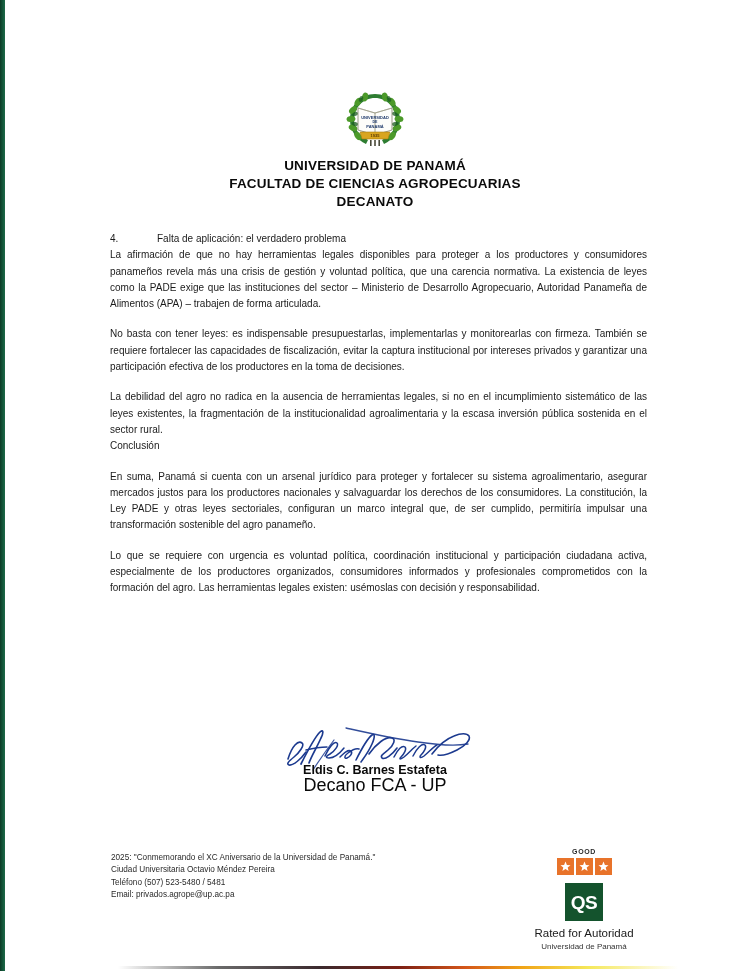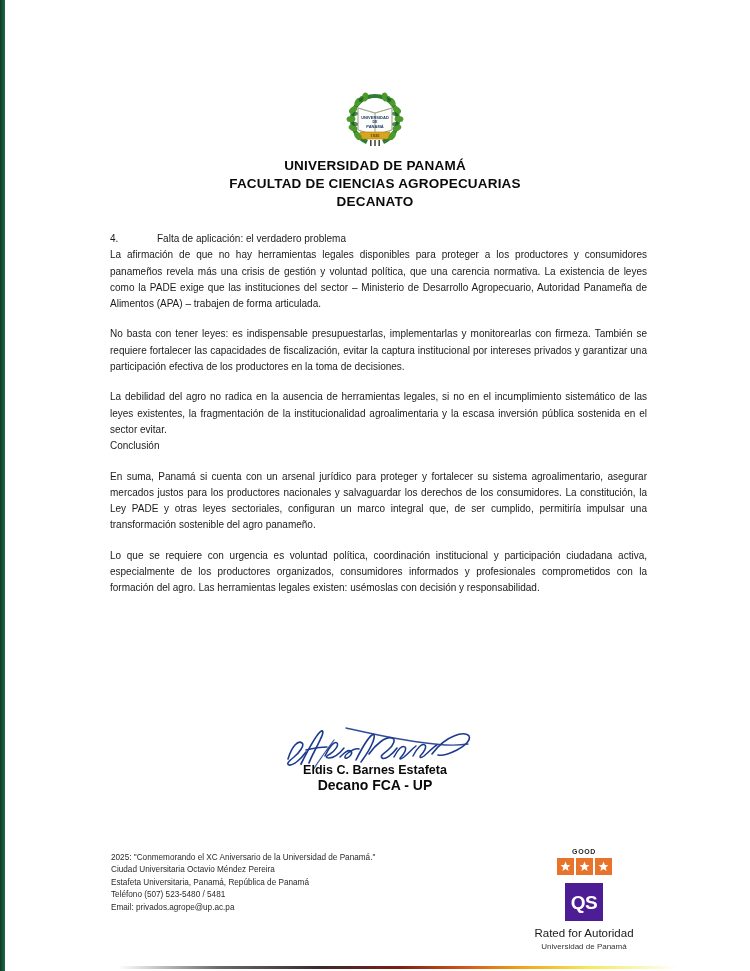--- a/index.html
+++ b/index.html
@@ -114,22 +114,22 @@
   }
   .sig-name {
     font-weight: bold;
     font-size: 12.5px;
     line-height: 15px;
     margin-top: -9px;
     position: relative;
     color: #0a0a0a;
   }
   .sig-title {
-    font-weight: bold;
-    font-size: 14px;
+    font-weight: normal;
+    font-size: 18px;
     line-height: 15px;
     color: #0a0a0a;
   }
 
   
   .footer {
     position: absolute;
     left: 111px;
     top: 852px;
     font-size: 8.2px;
@@ -166,21 +166,21 @@
     height: 17px;
     background: #E8732A;
     display: flex;
     align-items: center;
     justify-content: center;
   }
   .qs-star-box svg { display: block; }
   .qs-square {
     width: 38px;
     height: 38px;
-    background: #4c1d95;
+    background: #14532d;
     margin: 0 auto 5px auto;
     display: flex;
     align-items: center;
     justify-content: center;
   }
   .qs-square-text {
     color: #ffffff;
     font-weight: bold;
     font-size: 19px;
     letter-spacing: -0.5px;
@@ -265,21 +265,21 @@
 <div class="doc-body">
 
   <div class="para tight">
     <span class="num-indent">4.</span><span>Falta de aplicación: el verdadero problema</span>
   </div>
 
   <p class="para justify">La afirmación de que no hay herramientas legales disponibles para proteger a los productores y consumidores panameños revela más una crisis de gestión y voluntad política, que una carencia normativa. La existencia de leyes como la PADE exige que las instituciones del sector – Ministerio de Desarrollo Agropecuario, Autoridad Panameña de Alimentos (APA) – trabajen de forma articulada.</p>
 
   <p class="para justify">No basta con tener leyes: es indispensable presupuestarlas, implementarlas y monitorearlas con firmeza. También se requiere fortalecer las capacidades de fiscalización, evitar la captura institucional por intereses privados y garantizar una participación efectiva de los productores en la toma de decisiones.</p>
 
-  <p class="para justify tight">La debilidad del agro no radica en la ausencia de herramientas legales, si no en el incumplimiento sistemático de las leyes existentes, la fragmentación de la institucionalidad agroalimentaria y la escasa inversión pública sostenida en el sector evitar.</p>
+  <p class="para justify tight">La debilidad del agro no radica en la ausencia de herramientas legales, si no en el incumplimiento sistemático de las leyes existentes, la fragmentación de la institucionalidad agroalimentaria y la escasa inversión pública sostenida en el sector rural.</p>
 
   <p class="para">Conclusión</p>
 
   <p class="para justify gap-lg">En suma, Panamá si cuenta con un arsenal jurídico para proteger y fortalecer su sistema agroalimentario, asegurar mercados justos para los productores nacionales y salvaguardar los derechos de los consumidores. La constitución, la Ley PADE y otras leyes sectoriales, configuran un marco integral que, de ser cumplido, permitiría impulsar una transformación sostenible del agro panameño.</p>
 
   <p class="para justify">Lo que se requiere con urgencia es voluntad política, coordinación institucional y participación ciudadana activa, especialmente de los productores organizados, consumidores informados y profesionales comprometidos con la formación del agro. Las herramientas legales existen: usémoslas con decisión y responsabilidad.</p>
 </div>
 
 <div class="signature-block">
   <div class="sig-wrap">
@@ -300,21 +300,20 @@
       </g>
     </svg>
   </div>
   <div class="sig-name">Eldis C. Barnes Estafeta</div>
   <div class="sig-title">Decano FCA - UP</div>
 </div>
 
 <div class="footer">
   <div>2025: "Conmemorando el XC Aniversario de la Universidad de Panamá."</div>
   <div>Ciudad Universitaria Octavio Méndez Pereira</div>
-  <div>Estafeta Universitaria, Panamá, República de Panamá</div>
   <div>Teléfono (507) 523-5480 / 5481</div>
   <div>Email: privados.agrope@up.ac.pa</div>
 </div>
 
 <div class="qs-badge">
   <div class="qs-good">GOOD</div>
 
   <div class="qs-stars">
     <div class="qs-star-box">
       <svg width="11" height="11" viewBox="0 0 11 11">

